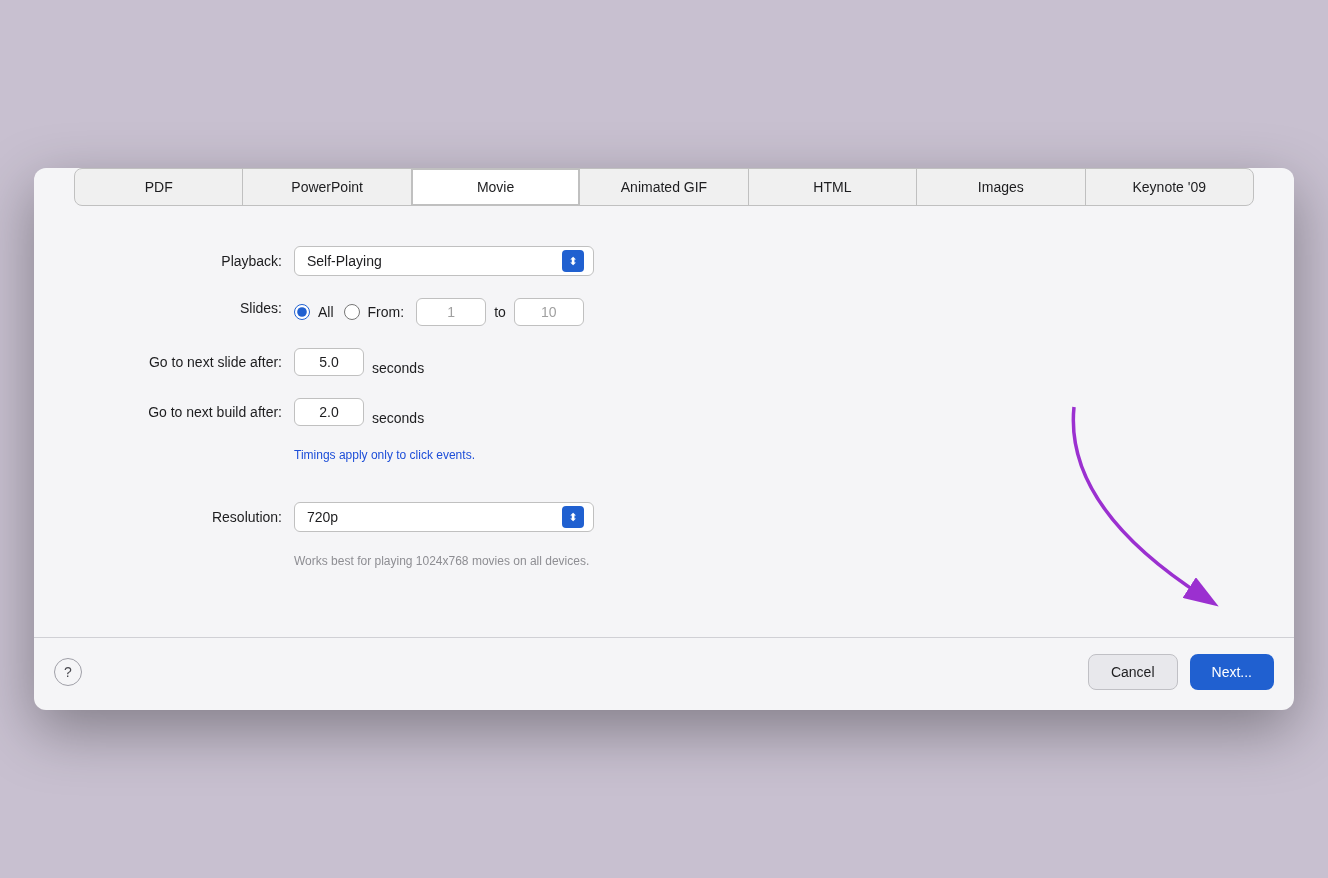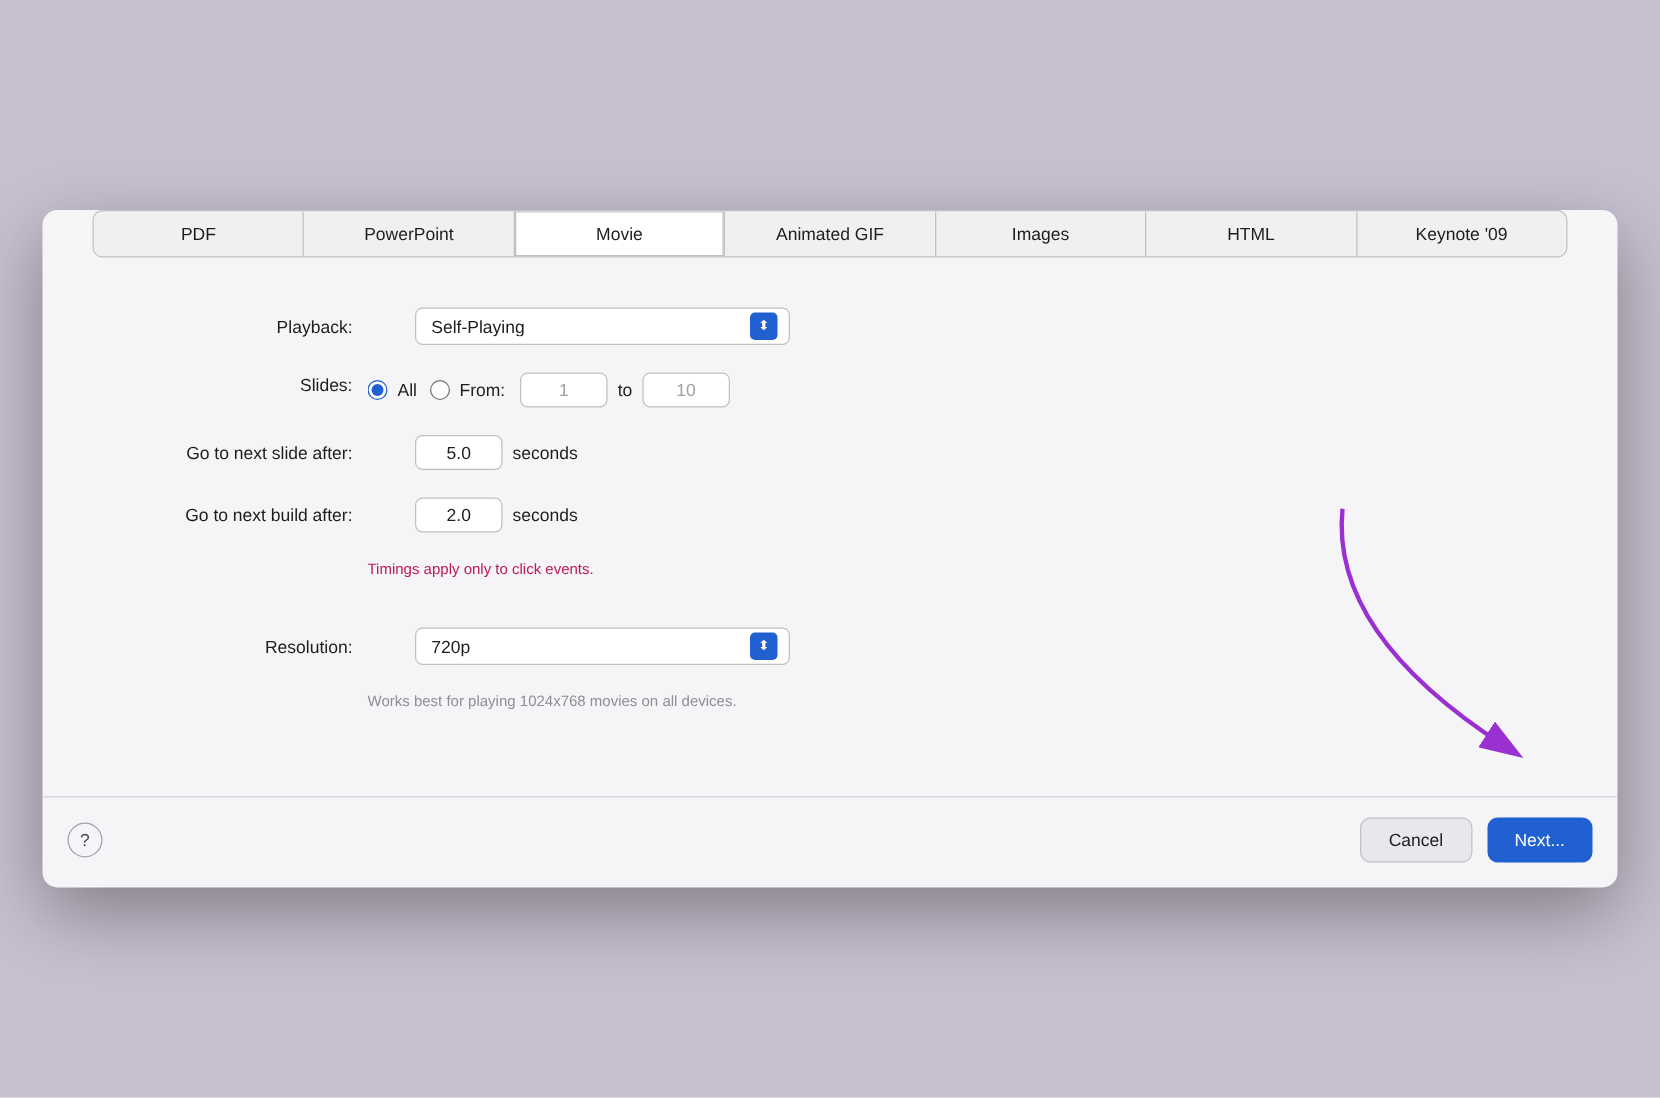--- a/index.html
+++ b/index.html
@@ -66,34 +66,33 @@
 
     .dialog-content {
       padding: 10px 40px 30px;
       flex: 1;
     }
 
     .form-row {
       display: flex;
       align-items: center;
       margin-bottom: 22px;
-      gap: 38px;
     }
 
     .form-label {
       text-align: right;
       font-size: 14px;
       color: #1d1d1f;
       min-width: 220px;
       padding-right: 12px;
     }
 
     .form-control-area {
       display: flex;
-      align-items: center;
+      align-items: flex-end;
       gap: 8px;
       flex: 1;
     }
 
     
     .select-wrapper {
       position: relative;
       display: inline-block;
     }
 
@@ -182,21 +181,21 @@
       background: white;
     }
 
     .seconds-label {
       font-size: 14px;
       color: #1d1d1f;
     }
 
     .hint-text {
       font-size: 12px;
-      color: #be185d;
+      color: #1d4ed8;
       margin-left: 220px;
       margin-bottom: 40px;
     }
 
     .resolution-hint {
       font-size: 12px;
       color: #8e8e93;
       margin-left: 220px;
       margin-bottom: 39px;
     }
@@ -281,22 +280,22 @@
 <body>
 
 <div class="dialog">
 
 
   <div class="tabs-bar">
     <div class="tab-item">PDF</div>
     <div class="tab-item">PowerPoint</div>
     <div class="tab-item active">Movie</div>
     <div class="tab-item">Animated GIF</div>
+    <div class="tab-item">HTML</div>
     <div class="tab-item">Images</div>
-    <div class="tab-item">HTML</div>
     <div class="tab-item">Keynote '09</div>
   </div>
 
   <div class="dialog-content">
 
     <div class="form-row">
       <div class="form-label">Playback:</div>
       <div class="form-control-area">
         <div class="select-wrapper">
           <select class="select-control">

